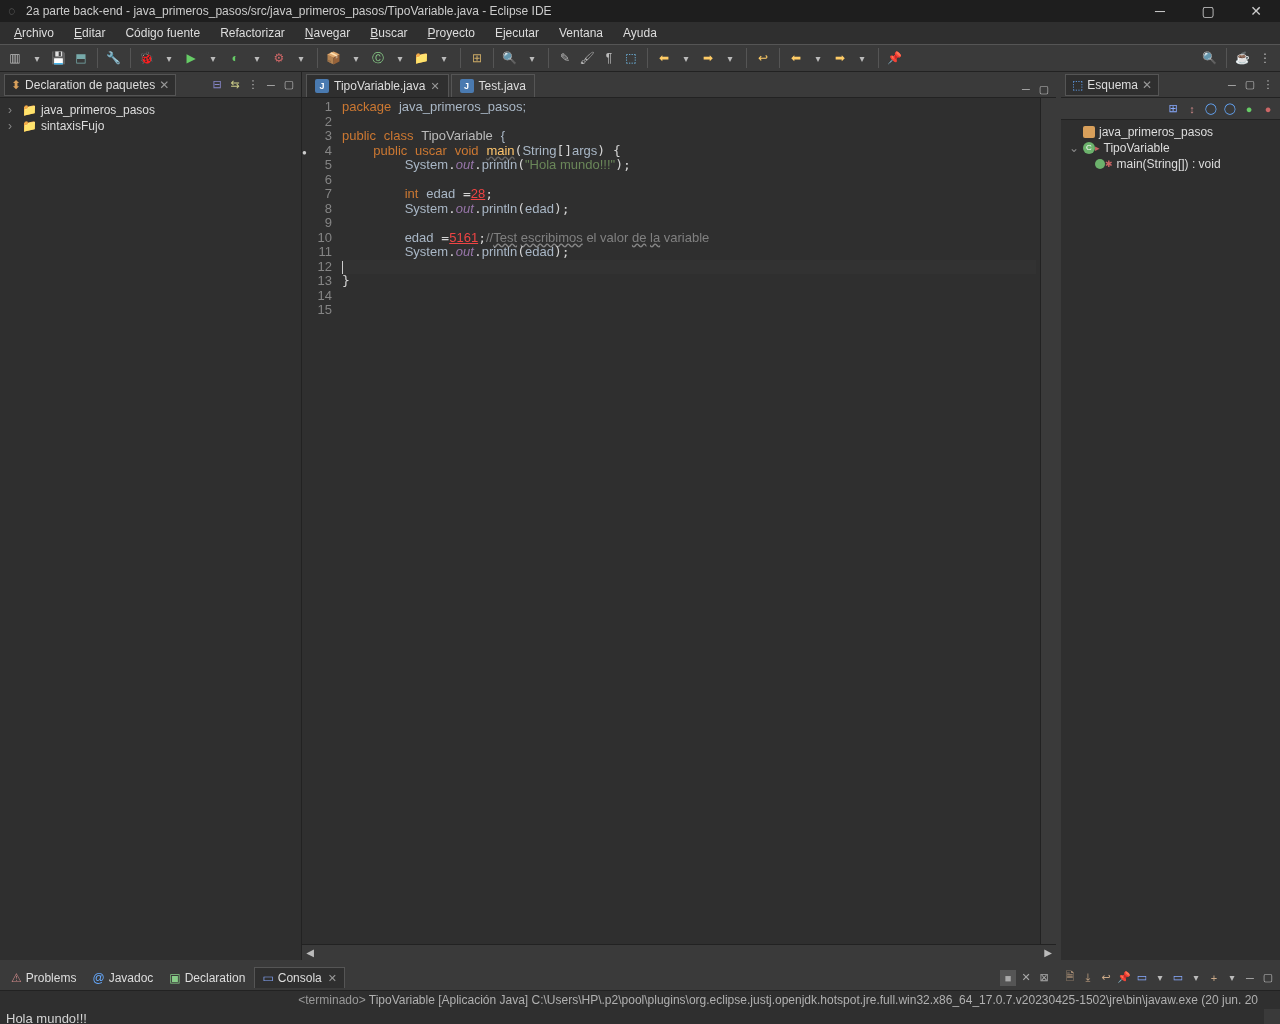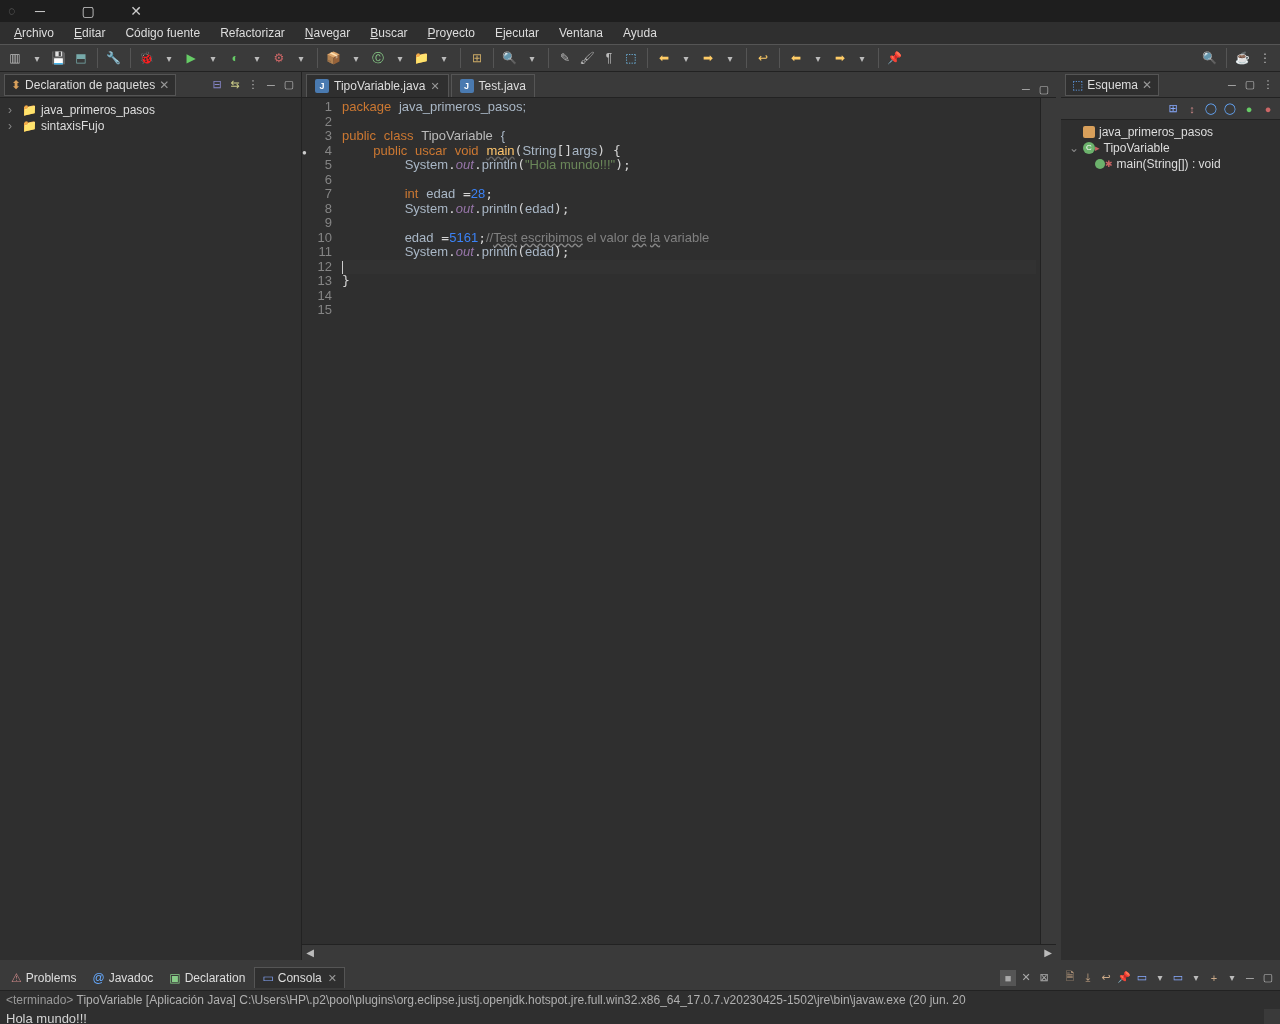--- a/index.html
+++ b/index.html
@@ -44,21 +44,21 @@
   
   .editor-area { flex:1; display:flex; background:#2f2f2f; font-family: Consolas, monospace; font-size:13px; overflow:hidden; position:relative;}
   .gutter { width:36px; background:#2f2f2f; color:#858585; text-align:right; padding:2px 6px 2px 2px; user-select:none; line-height:14.5px;}
   .code { flex:1; padding:2px 4px; white-space:pre; color:#d4d4d4; line-height:14.5px; overflow:hidden;}
   .vscroll { width:16px; background:#3a3a3a; border-left:1px solid #222;}
   .kw { color:#cc7832; }
   .cls { color:#bbb; }
   .mname { color:#ffc66d; text-decoration:underline; text-decoration-color:#666; text-decoration-style:wavy;}
   .field { color:#9876aa; font-style:italic;}
   .str { color:#6a8759; }
-  .num { color:#3b82f6; }
+  .num { color:#ef4444;text-decoration:underline; }
   .cmt { color:#808080; }
   .cmt .wavy { text-decoration:underline wavy #888; }
   .prim { color:#cc7832; }
   .ident { color:#a9b7c6; }
   .currentline { background:#323232; }
   .cursor { border-left:1px solid #ccc; display:inline-block; height:13px; vertical-align:middle;}
   .hscroll-row { height:16px; background:#3a3a3a; display:flex; align-items:center; border-top:1px solid #222;}
   .hscroll-arrow { width:16px; text-align:center; color:#bbb; font-size:10px;}
   
   .outline { width:224px; border-left:5px solid #3a3a3a; }
@@ -69,32 +69,33 @@
   .class-icon { display:inline-block;width:12px;height:12px; background:#6cb26c; border-radius:50%; font-size:8px; color:#fff; text-align:center; line-height:12px;}
   .method-icon { display:inline-block;width:10px;height:10px; background:#6cb26c; border-radius:50%;}
   .run-dec { color:#c86464; font-size:9px; margin-left:-4px;}
   
   .bottompanel { height: 218px; border-top:5px solid #3a3a3a; display:flex; flex-direction:column; background:#2f2f2f;}
   .bp-tabs { height:26px; background:#3a3a3a; display:flex; align-items:center; padding:0 4px; gap:2px; border-bottom:1px solid #222;}
   .bp-tab { display:flex; align-items:center; gap:4px; padding:3px 7px; color:#ddd; font-size:12px; cursor:pointer;}
   .bp-tab.active { background:#2f2f2f; border:1px solid #555; border-bottom:none;}
   .bp-tab .close-x { color:#999; font-size:11px; margin-left:2px;}
   .bp-toolbar { margin-left:auto; display:flex; gap:2px; align-items:center;}
-  .console-header { padding:2px 6px; color:#b0b0b0; font-family:Consolas,monospace; font-size:12px; border-bottom:none;}
+  .console-header { padding:2px 22px; color:#b0b0b0; font-family:Consolas,monospace; font-size:12px; border-bottom:none;text-align:right;}
   .console-header .term { color:#999;}
   .console-body { flex:1; padding:2px 6px; font-family:Consolas,monospace; font-size:13px; color:#d4d4d4; white-space:pre; position:relative;}
   .console-vscroll { position:absolute; right:0; top:0; width:16px; height:100%; background:#3a3a3a;}
   .tb-mini { font-size:10px;}
   .mono { font-family:Consolas,monospace;}
 </style>
 </head>
 <body>
 
 <div class="titlebar">
   <span class="icon">◌</span>
+  <span class="title">2a parte back-end - java_primeros_pasos/src/java_primeros_pasos/TipoVariable.java - Eclipse IDE</span>
   <div class="winbtns">
     <div class="winbtn">─</div>
     <div class="winbtn">▢</div>
     <div class="winbtn">✕</div>
   </div>
 </div>
 
 <div class="menubar">
   <div class="menu-item"><span style="text-decoration:underline">A</span>rchivo</div>
   <div class="menu-item"><span style="text-decoration:underline">E</span>ditar</div>

